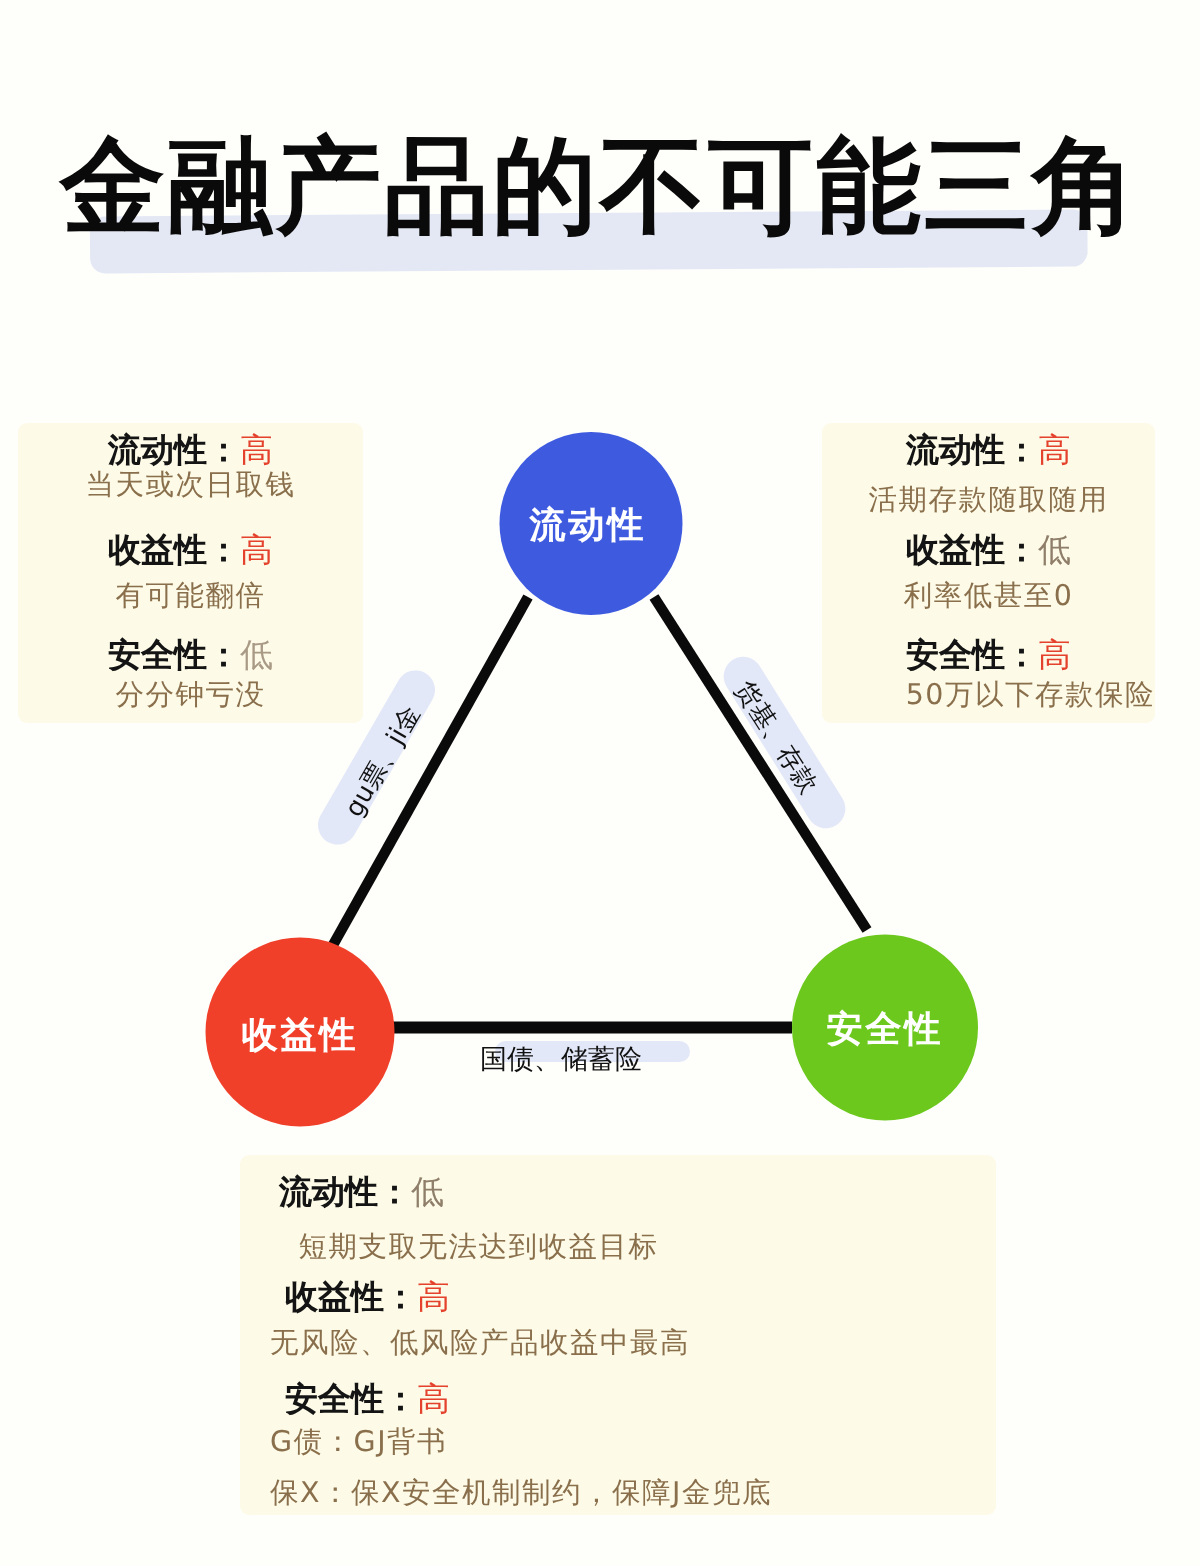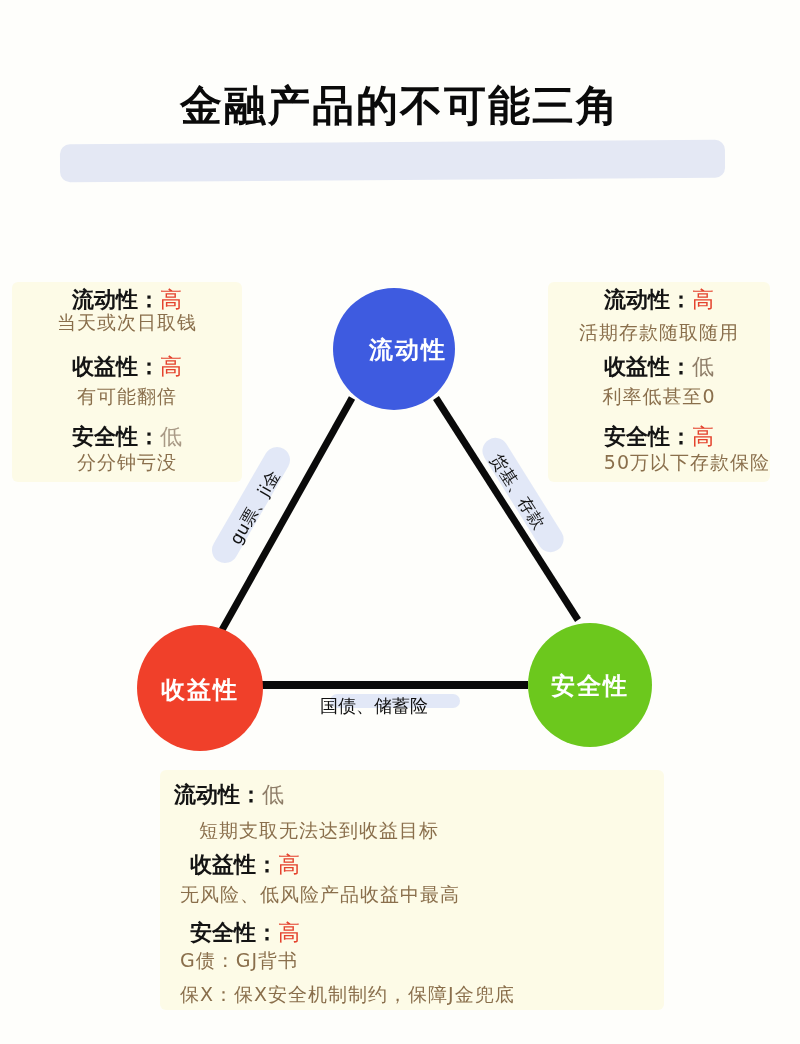--- a/index.html
+++ b/index.html
@@ -8,21 +8,21 @@
     background: #fefefb;
     font-family: "DejaVu Sans", sans-serif;
   }
   .title-wrap { position: absolute; left: 0; top: 72px; width: 800px; height: 110px; }
   .title-highlight {
     position: absolute; left: 60px; top: 70px; width: 665px; height: 38px;
     background: #e4e8f4; border-radius: 10px; transform: rotate(-0.4deg);
   }
   .title {
     position: absolute; left: 0; top: 6px; width: 800px; text-align: center;
-    font-size: 42px; font-weight: bold; color: #0a0a0a; letter-spacing: 2px;
+    font-size: 70px; font-weight: bold; color: #0a0a0a; letter-spacing: 2px;
     font-family: "DejaVu Sans", sans-serif;
   }
   .card {
     position: absolute; background: #fdfbe7; border-radius: 6px;
     text-align: center;
   }
   .card .row { position: absolute; left: 0; width: 100%; white-space: nowrap; }
   .lbl { font-size: 22px; color: #141414; font-weight: bold; }
   .val { font-size: 22px; }
   .note { font-size: 19px; color: #8a6f4c; letter-spacing: 1px; }
@@ -71,29 +71,29 @@
 
 <svg class="diagram" width="800" height="1044">
   <line x1="352" y1="398" x2="222" y2="630" stroke="#0a0a0a" stroke-width="7"></line>
   <line x1="436" y1="398" x2="578" y2="620" stroke="#0a0a0a" stroke-width="7"></line>
   <line x1="262" y1="685" x2="528" y2="685" stroke="#0a0a0a" stroke-width="8"></line>
   <circle cx="394" cy="349" r="61" fill="#3e5be0"></circle>
   <circle cx="200" cy="688" r="63" fill="#f0402a"></circle>
   <circle cx="590" cy="685" r="62" fill="#6cc81d"></circle>
 </svg>
 
-<div class="node-label" style="left:350px; top:334px; width:116px;">流动性</div>
+<div class="node-label" style="left:334px; top:334px; width:116px;">流动性</div>
 <div class="node-label" style="left:140px; top:674px; width:120px;">收益性</div>
 <div class="node-label" style="left:530px; top:670px; width:120px;">安全性</div>
 
 <div class="edge-label" style="left:214px; top:496px; transform:rotate(-60deg);">gu票、ji金</div>
 <div class="edge-label" style="left:475px; top:480px; transform:rotate(57deg);">货基、存款</div>
 <div class="edge-label" style="left:320px; top:694px; font-size:18px;">国债、储蓄险</div>
 
 <div class="card" style="left:160px; top:770px; width:504px; height:240px; text-align:left;">
-  <div class="row" style="top:10px; left:14px;"><span class="lbl">流动性：</span><span class="val low-dark">低</span></div>
+  <div class="row" style="top:10px; left:26px;"><span class="lbl">流动性：</span><span class="val low-dark">低</span></div>
   <div class="row note" style="top:48px; left:20px;margin-left:19px;">短期支取无法达到收益目标</div>
   <div class="row" style="top:80px; left:30px;"><span class="lbl">收益性：</span><span class="val high">高</span></div>
   <div class="row note" style="top:112px; left:20px;">无风险、低风险产品收益中最高</div>
   <div class="row" style="top:148px; left:30px;"><span class="lbl">安全性：</span><span class="val high">高</span></div>
   <div class="row note" style="top:178px; left:20px;">G债：GJ背书</div>
   <div class="row note" style="top:212px; left:20px;">保X：保X安全机制制约，保障J金兜底</div>
 </div>
 
 </body></html>

